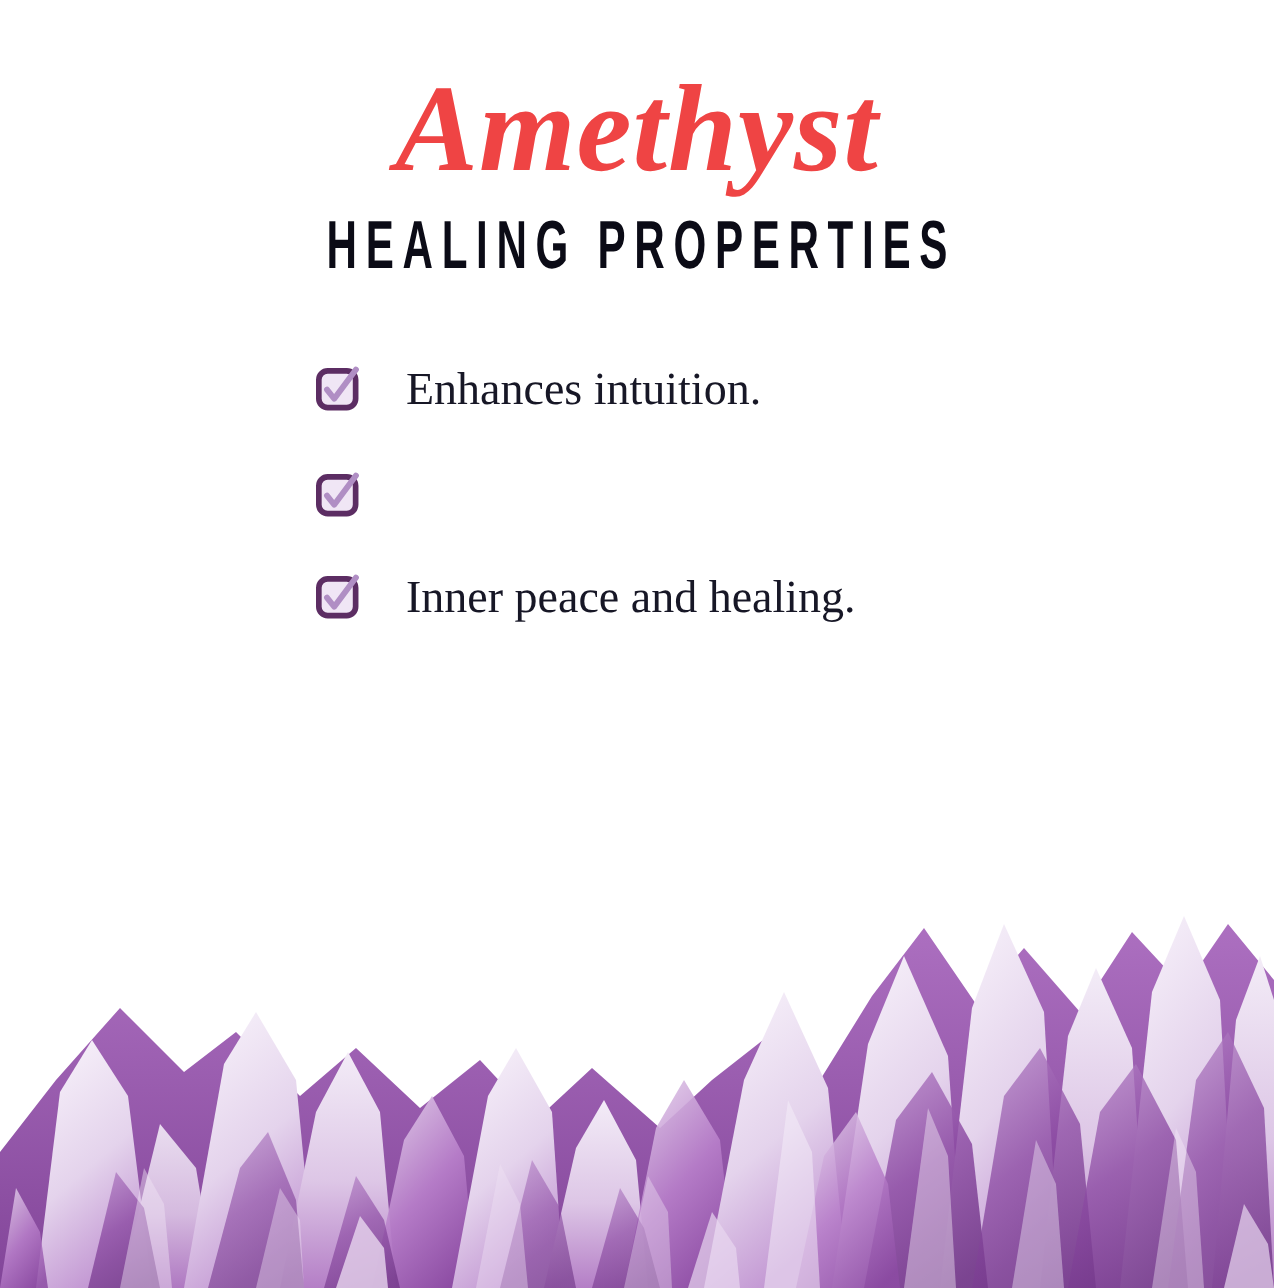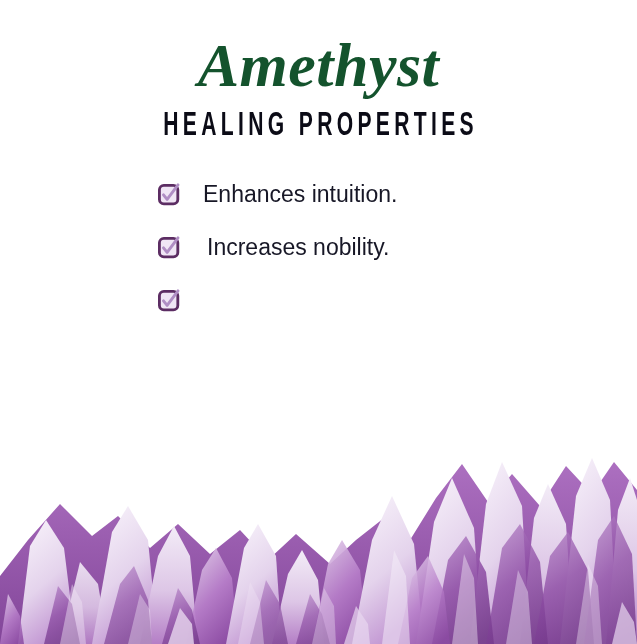--- a/index.html
+++ b/index.html
@@ -33,21 +33,21 @@
   }
   .title {
     margin: 0;
     padding-top: 34px;
     font-family: "Liberation Serif", "DejaVu Serif", serif;
     font-weight: bold;
     font-style: italic;
     font-size: 62px;
     line-height: 1.0;
     letter-spacing: 0.5px;
-    color: #14532d;
+    color: #ef4444;
   }
   .subtitle {
     margin: 0;
     padding-top: 10px;
     font-family: "Liberation Sans Narrow", "Liberation Sans", "DejaVu Sans", sans-serif;
     font-weight: bold;
     font-size: 34px;
     line-height: 1.0;
     letter-spacing: 7px;
     text-indent: 7px;
@@ -82,21 +82,21 @@
     width: 23px;
     height: 23px;
     margin-top: 4px;
     overflow: visible;
   }
   .checkbox svg { display: block; overflow: visible; }
 
   .item-text {
     flex: 0 1 auto;
     margin-left: 22px;
-    font-family: Liberation Sans, sans-serif;
+    font-family: Liberation Serif, serif;
     font-size: 23px;
     line-height: 29px;
     color: #171726;
     white-space: pre-line;
   }
   .item-text.indent-2nd {
     text-align: center;
   }
   .item-2 .item-text { margin-left: 26px; }
 
@@ -133,30 +133,30 @@
       <span class="item-text">Enhances intuition.</span>
     </li>
 
     <li class="list-item item-2">
       <span class="checkbox">
         <svg width="23" height="23" viewBox="0 0 26 26" xmlns="http://www.w3.org/2000/svg">
           <rect x="1.6" y="1.6" width="20.8" height="20.8" rx="5" ry="5" fill="#f0e6f5" stroke="#5c2d63" stroke-width="3.2"></rect>
           <path d="M6.2 12.2 L10.3 17.4 L22.6 0.9" fill="none" stroke="#b08ec4" stroke-width="3.3" stroke-linecap="round" stroke-linejoin="round"></path>
         </svg>
       </span>
-      <span class="item-text">Increases nobility.</span>
     </li>
 
     <li class="list-item item-3">
       <span class="checkbox">
         <svg width="23" height="23" viewBox="0 0 26 26" xmlns="http://www.w3.org/2000/svg">
           <rect x="1.6" y="1.6" width="20.8" height="20.8" rx="5" ry="5" fill="#f0e6f5" stroke="#5c2d63" stroke-width="3.2"></rect>
           <path d="M6.2 12.2 L10.3 17.4 L22.6 0.9" fill="none" stroke="#b08ec4" stroke-width="3.3" stroke-linecap="round" stroke-linejoin="round"></path>
         </svg>
       </span>
+      <span class="item-text">Inner peace and healing.</span>
     </li>
 
 
 
   </ul>
 
   <div class="crystals">
     <svg width="637" height="200" viewBox="0 0 637 200" xmlns="http://www.w3.org/2000/svg">
       <defs>
         <linearGradient id="gLight" x1="0" y1="0" x2="0" y2="1">

